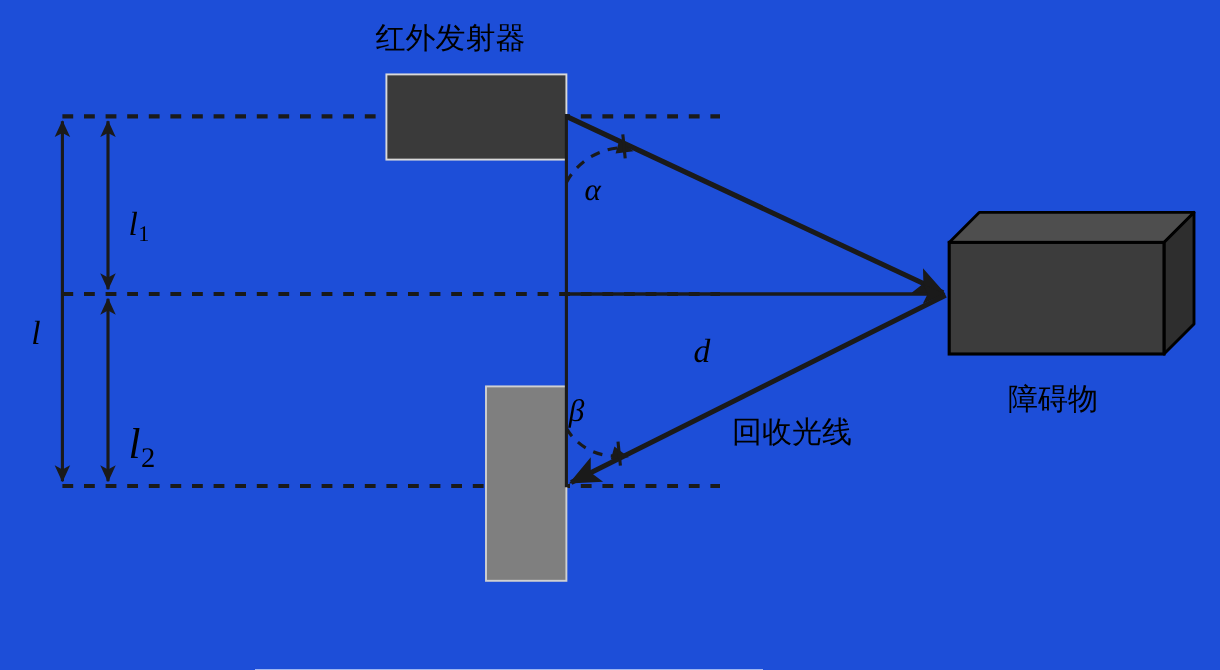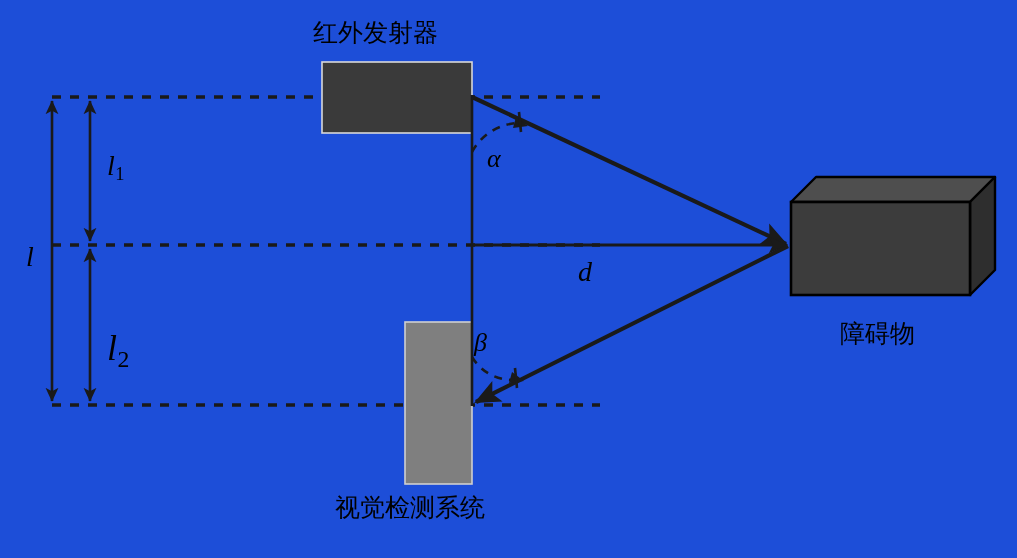--- a/index.html
+++ b/index.html
@@ -33,20 +33,21 @@
     white-space: nowrap;
     line-height: 1;
   }
   .math-label {
     position: absolute;
     font-family: "Liberation Serif", "DejaVu Serif", serif;
     font-style: italic;
     color: #000000;
     white-space: nowrap;
     line-height: 1;
+    margin-top: 22px;
   }
   .math-label .sub {
     font-size: 0.66em;
     font-style: normal;
     vertical-align: -0.28em;
     margin-left: 0.5px;
   }
   .greek-label {
     position: absolute;
     font-family: "Liberation Serif", "DejaVu Serif", serif;
@@ -123,25 +124,25 @@
 
       <path d="M 472 357 A 47 47 0 0 0 514 380" fill="none" stroke="#1a1a1a" stroke-width="2.6" stroke-dasharray="8 7" stroke-linecap="butt"></path>
 
       <path d="M 512 372 L 524 381 L 509 383 Z" fill="#1a1a1a"></path>
       <path d="M 515 368 L 517 388" stroke="#1a1a1a" stroke-width="2.6" fill="none"></path>
     </g>
   </svg>
 
   <div class="cjk-label" style="left:313px; top:20px;">红外发射器</div>
 
-  <div class="cjk-label" style="left:335px; top:495px;">视觉检测系统</div>
 
   <div class="cjk-label" style="left:840px; top:305px;margin-top:16px;">障碍物</div>
 
 
+  <div class="cjk-label" style="left:610px; top:348px;">回收光线</div>
 
   <div class="math-label" style="left:578px; top:258px; font-size:28px;">d</div>
 
   <div class="greek-label" style="left:487px; top:146px;">α</div>
 
   <div class="greek-label" style="left:474px; top:330px;">β</div>
 
   <div class="math-label" style="left:26px; top:243px; font-size:28px;">l</div>
 
   <div class="math-label" style="left:107px; top:152px; font-size:28px;">

